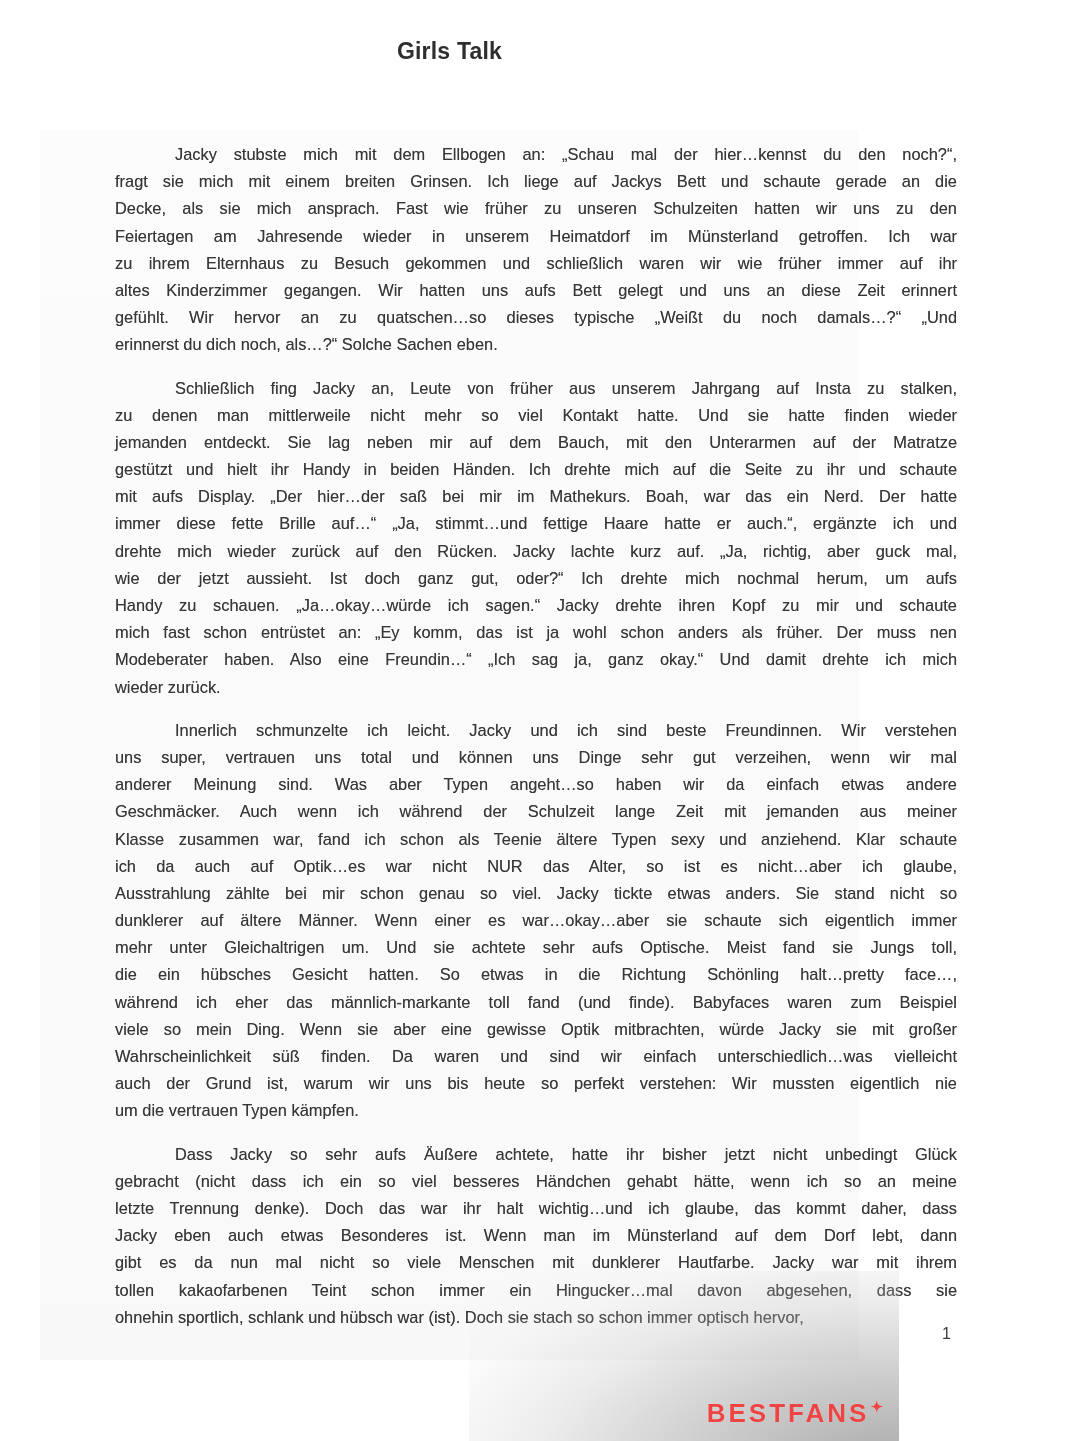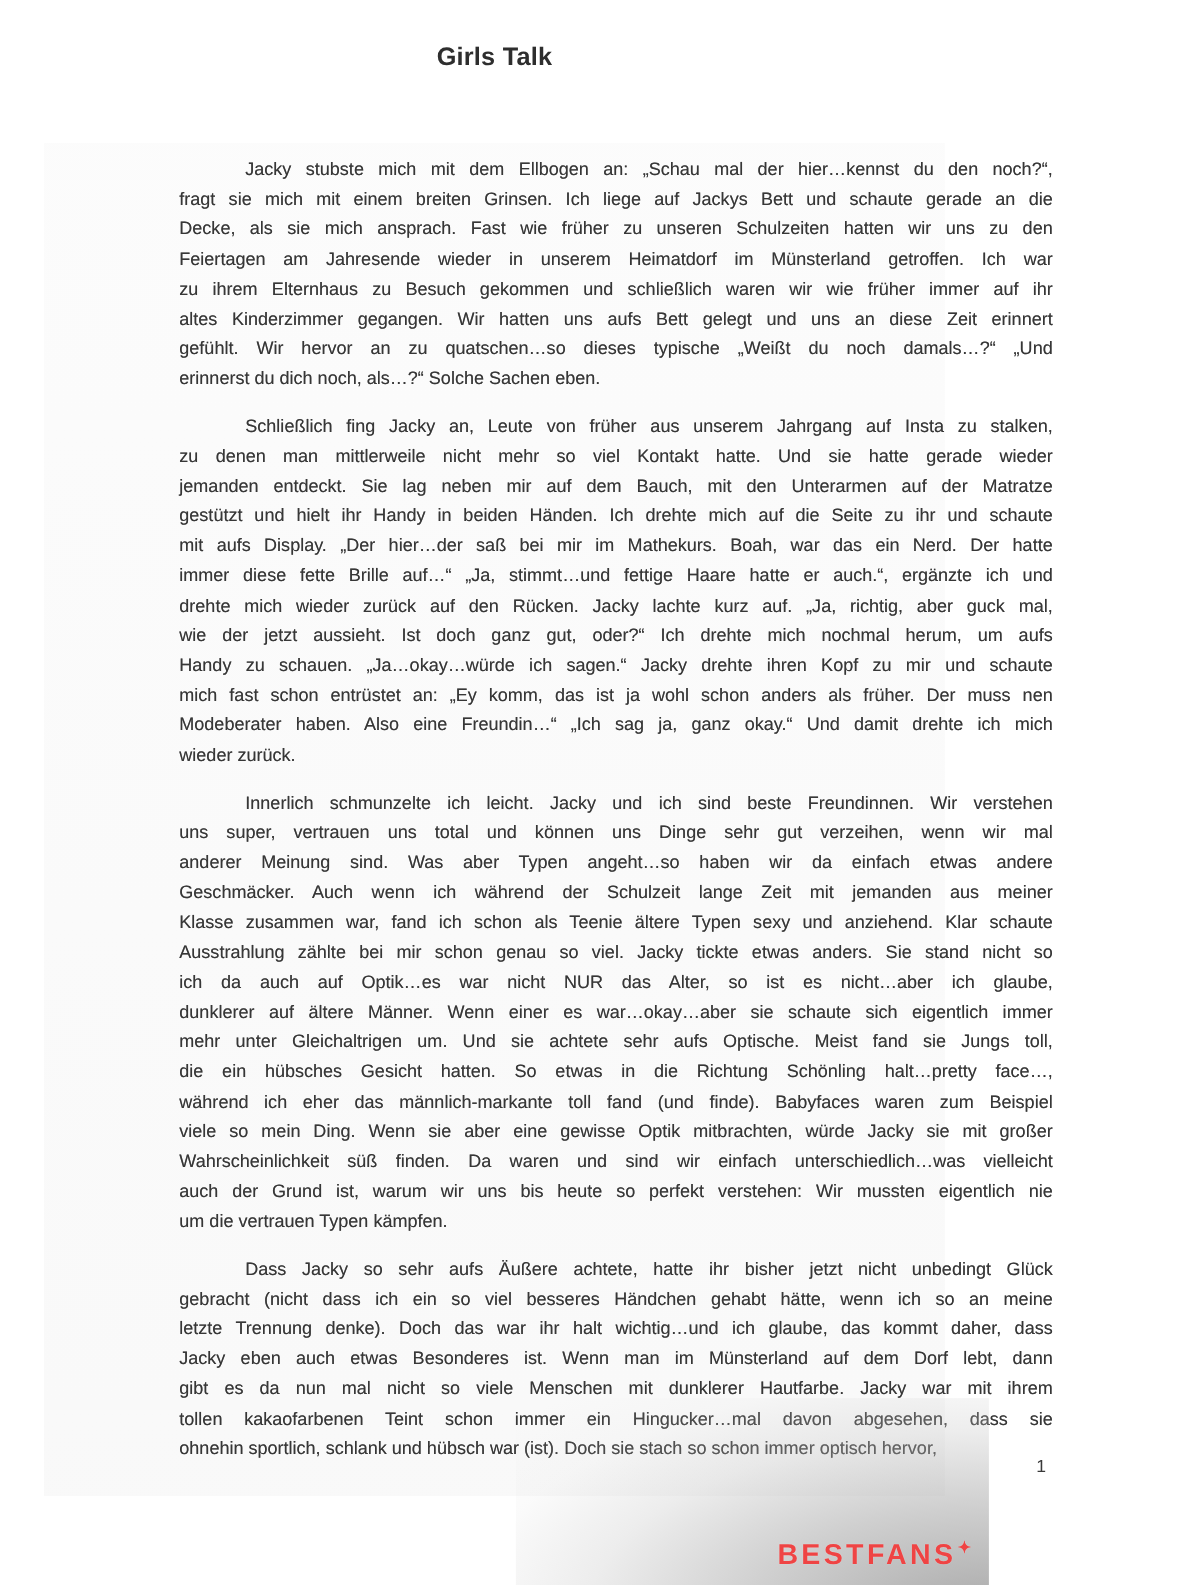--- a/index.html
+++ b/index.html
@@ -41,21 +41,20 @@
   }
   .para {
     margin: 0 0 16px 0;
   }
   .line {
     height: 27.2px;
     line-height: 27.2px;
     text-align: justify;
     text-align-last: justify;
     white-space: normal;
-    margin-left: 48px;
   }
   .line.first {
     text-indent: 60px;
   }
   .line.last {
     text-align-last: left;
   }
   .page-number {
     position: absolute;
     top: 1320px;
@@ -128,40 +127,40 @@
         <div class="line">fragt sie mich mit einem breiten Grinsen. Ich liege auf Jackys Bett und schaute gerade an die</div>
         <div class="line">Decke, als sie mich ansprach. Fast wie früher zu unseren Schulzeiten hatten wir uns zu den</div>
         <div class="line">Feiertagen am Jahresende wieder in unserem Heimatdorf im Münsterland getroffen. Ich war</div>
         <div class="line">zu ihrem Elternhaus zu Besuch gekommen und schließlich waren wir wie früher immer auf ihr</div>
         <div class="line">altes Kinderzimmer gegangen. Wir hatten uns aufs Bett gelegt und uns an diese Zeit erinnert</div>
         <div class="line">gefühlt. Wir hervor an zu quatschen…so dieses typische „Weißt du noch damals…?“ „Und</div>
         <div class="line last">erinnerst du dich noch, als…?“ Solche Sachen eben.</div>
       </div>
       <div class="para">
         <div class="line first">Schließlich fing Jacky an, Leute von früher aus unserem Jahrgang auf Insta zu stalken,</div>
-        <div class="line">zu denen man mittlerweile nicht mehr so viel Kontakt hatte. Und sie hatte gerade wieder</div>
+        <div class="line">zu denen man mittlerweile nicht mehr so viel Kontakt hatte. Und sie hatte finden wieder</div>
         <div class="line">jemanden entdeckt. Sie lag neben mir auf dem Bauch, mit den Unterarmen auf der Matratze</div>
         <div class="line">gestützt und hielt ihr Handy in beiden Händen. Ich drehte mich auf die Seite zu ihr und schaute</div>
         <div class="line">mit aufs Display. „Der hier…der saß bei mir im Mathekurs. Boah, war das ein Nerd. Der hatte</div>
         <div class="line">immer diese fette Brille auf…“ „Ja, stimmt…und fettige Haare hatte er auch.“, ergänzte ich und</div>
         <div class="line">drehte mich wieder zurück auf den Rücken. Jacky lachte kurz auf. „Ja, richtig, aber guck mal,</div>
         <div class="line">wie der jetzt aussieht. Ist doch ganz gut, oder?“ Ich drehte mich nochmal herum, um aufs</div>
         <div class="line">Handy zu schauen. „Ja…okay…würde ich sagen.“ Jacky drehte ihren Kopf zu mir und schaute</div>
         <div class="line">mich fast schon entrüstet an: „Ey komm, das ist ja wohl schon anders als früher. Der muss nen</div>
         <div class="line">Modeberater haben. Also eine Freundin…“ „Ich sag ja, ganz okay.“ Und damit drehte ich mich</div>
         <div class="line last">wieder zurück.</div>
       </div>
       <div class="para">
         <div class="line first">Innerlich schmunzelte ich leicht. Jacky und ich sind beste Freundinnen. Wir verstehen</div>
         <div class="line">uns super, vertrauen uns total und können uns Dinge sehr gut verzeihen, wenn wir mal</div>
         <div class="line">anderer Meinung sind. Was aber Typen angeht…so haben wir da einfach etwas andere</div>
         <div class="line">Geschmäcker. Auch wenn ich während der Schulzeit lange Zeit mit jemanden aus meiner</div>
         <div class="line">Klasse zusammen war, fand ich schon als Teenie ältere Typen sexy und anziehend. Klar schaute</div>
+        <div class="line">ich da auch auf Optik…es war nicht NUR das Alter, so ist es nicht…aber ich glaube,</div>
         <div class="line">Ausstrahlung zählte bei mir schon genau so viel. Jacky tickte etwas anders. Sie stand nicht so</div>
-        <div class="line">ich da auch auf Optik…es war nicht NUR das Alter, so ist es nicht…aber ich glaube,</div>
         <div class="line">dunklerer auf ältere Männer. Wenn einer es war…okay…aber sie schaute sich eigentlich immer</div>
         <div class="line">mehr unter Gleichaltrigen um. Und sie achtete sehr aufs Optische. Meist fand sie Jungs toll,</div>
         <div class="line">die ein hübsches Gesicht hatten. So etwas in die Richtung Schönling halt…pretty face…,</div>
         <div class="line">während ich eher das männlich-markante toll fand (und finde). Babyfaces waren zum Beispiel</div>
         <div class="line">viele so mein Ding. Wenn sie aber eine gewisse Optik mitbrachten, würde Jacky sie mit großer</div>
         <div class="line">Wahrscheinlichkeit süß finden. Da waren und sind wir einfach unterschiedlich…was vielleicht</div>
         <div class="line">auch der Grund ist, warum wir uns bis heute so perfekt verstehen: Wir mussten eigentlich nie</div>
         <div class="line last">um die vertrauen Typen kämpfen.</div>
       </div>
       <div class="para">

